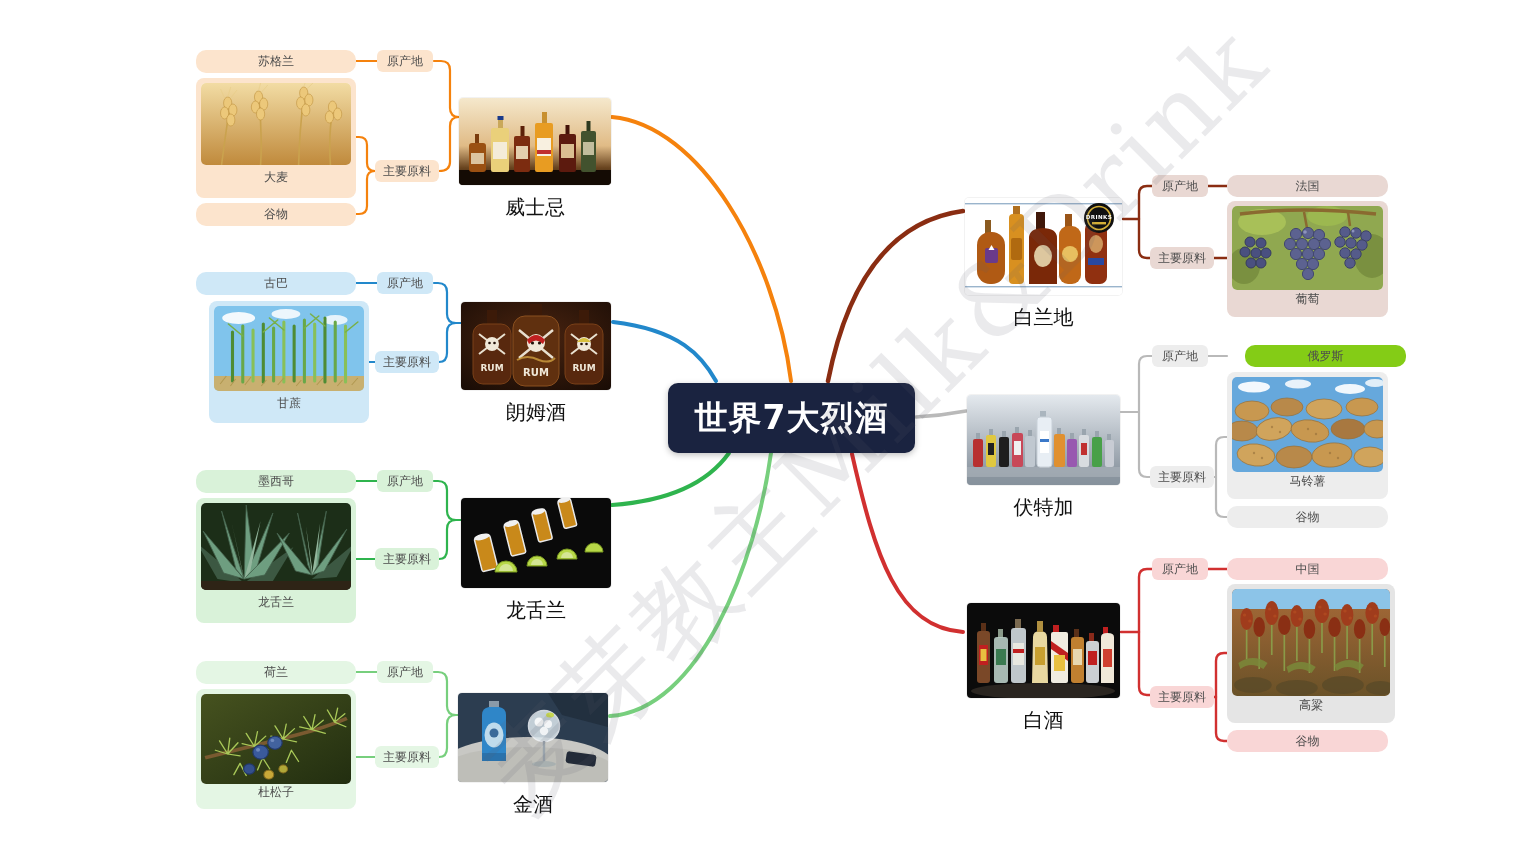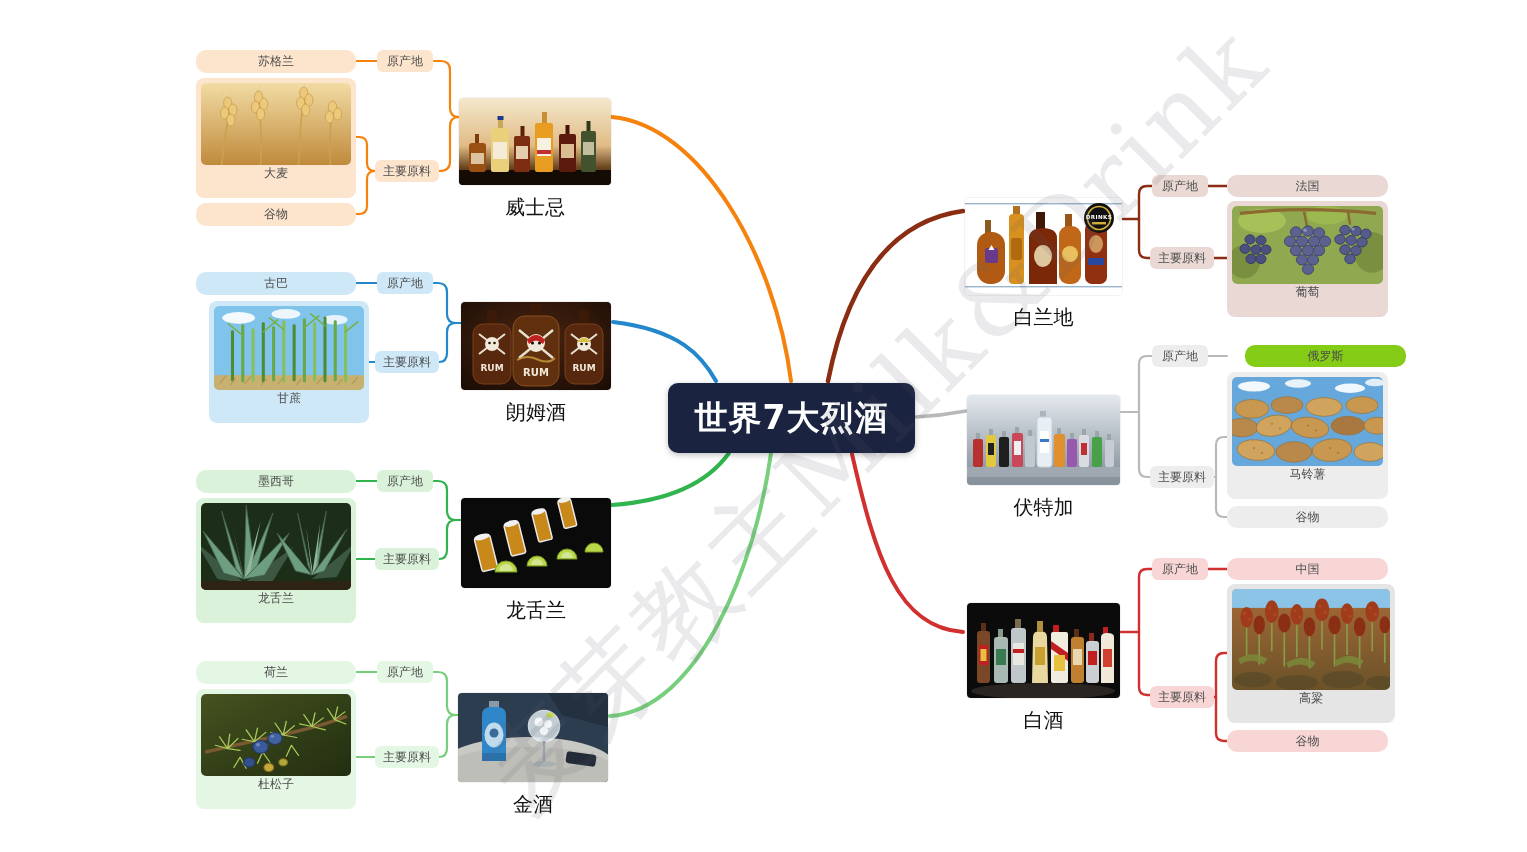--- a/index.html
+++ b/index.html
@@ -2,21 +2,21 @@
 <html><head>
 <meta charset="utf-8">
 <style>
   html,body{margin:0;padding:0;background:#fff;font-family:"DejaVu Sans","Liberation Sans",sans-serif;}
   #canvas{position:relative;width:1527px;height:852px;background:#fff;overflow:hidden;}
   #connectors{position:absolute;left:0;top:0;z-index:1;pointer-events:none;}
   .node{position:absolute;z-index:2;box-sizing:border-box;}
   .box{display:flex;align-items:center;justify-content:center;border-radius:10px;
        font-size:12px;color:#4c4c4c;background:#eee;}
   .tag{border-radius:6px;}
-  .card{border-radius:8px;display:flex;flex-direction:column;align-items:center;padding:5px 5px 16px 5px;}
+  .card{border-radius:8px;display:flex;flex-direction:column;align-items:center;padding:5px 5px 8px 5px;}
   .card-img{width:100%;border-radius:5px;overflow:hidden;line-height:0;background:#fff;}
   .card-img svg{width:100%;height:100%;display:block;}
   .card-label{flex:1;display:flex;align-items:center;justify-content:center;font-size:12px;color:#4c4c4c;}
   .spirit{display:flex;flex-direction:column;align-items:center;background:transparent;}
   .spirit-img{width:100%;border-radius:4px;overflow:hidden;line-height:0;box-shadow:0 0 0 1px rgba(0,0,0,0.05);margin-top:40px;}
   .spirit-img svg{width:100%;height:100%;display:block;}
   .spirit-name{margin-top:9px;font-size:20px;font-weight:normal;color:#111;}
   #central{position:absolute;z-index:2;display:flex;align-items:center;justify-content:center;
            background:#1A2340;color:#fff;font-size:33px;font-weight:bold;border-radius:10px;
            letter-spacing:1px;box-shadow:0 2px 6px rgba(0,0,0,0.25);}

